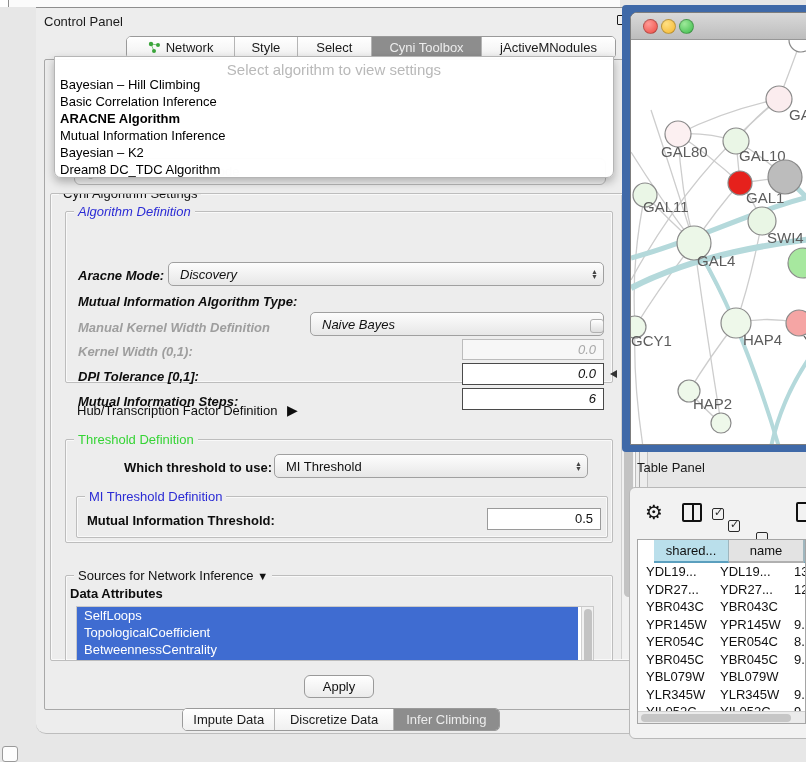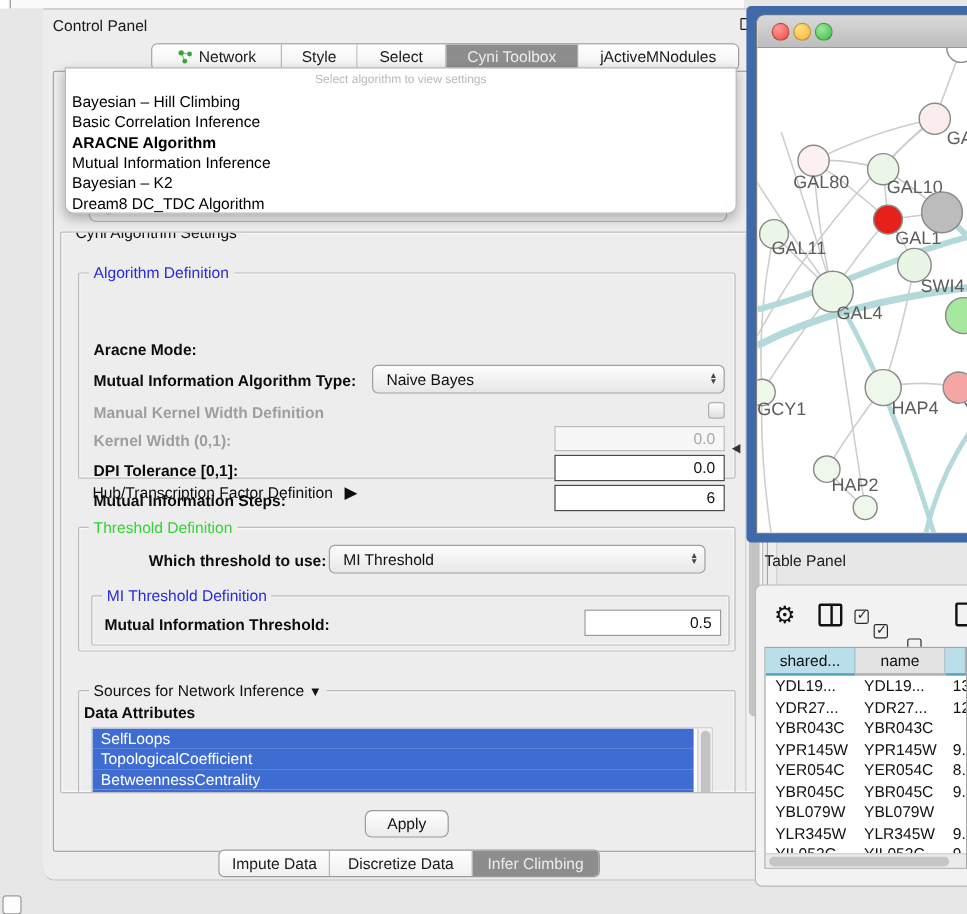--- a/index.html
+++ b/index.html
@@ -13,21 +13,21 @@
   .close-x{left:597px;top:3px;font-size:15px;font-weight:bold;color:#1a1a1a;}
   
   .seg{display:flex;height:23px;border:1px solid #9a9a9a;border-radius:5px;overflow:hidden;background:#fff;}
   .seg .tab{display:flex;align-items:center;justify-content:center;gap:5px;font-size:13px;color:#1a1a1a;background:linear-gradient(#ffffff,#f0f0f0);border-right:1px solid #b5b5b5;cursor:default;}
   .seg .tab:last-child{border-right:none;}
   .seg .tab.sel{background:#8d8d8d;color:#ececec;}
   
   .content-frame{left:8px;top:51px;width:596px;height:651px;border:1px solid #a8a8a8;border-radius:2px;background:#ededed;}
   
   .popup{left:18px;top:48px;width:560px;height:122px;background:rgba(255,255,255,0.97);border:1px solid #b5b5b5;border-radius:0 0 7px 7px;box-shadow:0 4px 10px rgba(0,0,0,0.28);z-index:30;}
-  .popup .ph{position:absolute;left:0;top:4px;width:100%;text-align:center;color:#b9b9b9;font-size:10px;}
+  .popup .ph{position:absolute;left:0;top:4px;width:100%;text-align:center;color:#b9b9b9;font-size:15px;}
   .popup .opt{position:absolute;left:5px;font-size:13px;color:#000;white-space:nowrap;}
   .popup .opt.bold{font-weight:bold;}
   .hidden-combo{left:38px;top:150px;width:532px;height:27px;border:1px solid #b9b9b9;border-radius:6px;background:#f3f3f3;color:#b4b4b4;line-height:25px;padding-left:12px;z-index:5;overflow:hidden;}
   
   .grp{border:1px solid #bdbdbd;border-radius:2px;box-shadow:inset 0 0 0 1px rgba(255,255,255,0.65);}
   .legend{position:absolute;top:-8px;left:8px;background:#ededed;padding:0 4px;font-size:13px;white-space:nowrap;}
   .lg-blue{color:#2b2bd5;}
   .lg-green{color:#35d435;}
   .blabel{font-weight:bold;font-size:13px;color:#0d0d0d;white-space:nowrap;}
   .glabel{font-weight:bold;font-size:13px;color:#9e9e9e;white-space:nowrap;}
@@ -49,21 +49,21 @@
   .blue-frame{left:622px;top:5px;width:184px;height:447px;background:#3f69a8;border-radius:4px 0 0 4px;}
   .net-window{left:630px;top:12px;width:200px;height:433px;background:#fff;border:1px solid #7d7d7d;border-radius:7px 7px 0 0;overflow:hidden;}
   .titlebar{height:26px;background:linear-gradient(#d9d9d9,#bdbdbd);border-bottom:1px solid #979797;position:relative;}
   .light{position:absolute;top:6px;width:13px;height:13px;border-radius:50%;border:1px solid rgba(0,0,0,0.25);}
   .tp-box{left:629px;top:487px;width:190px;height:252px;background:#f2f2f2;border:1px solid #b8b8b8;border-radius:6px;}
   .tp-title{left:637px;top:460px;font-size:13px;color:#1a1a1a;}
   .icon-black{color:#111;}
   .chkbox{width:12px;height:12px;border:1.6px solid #2a2a2a;border-radius:2px;position:relative;}
   .chkbox.checked::after{content:"✓";position:absolute;left:1px;top:-3px;font-size:11px;font-weight:bold;color:#2a2a2a;}
   .tbl-wrap{left:637px;top:539px;width:169px;height:185px;background:#fff;border:1px solid #a5a5a5;overflow:hidden;}
-  .th-row{display:flex;height:23px;}
+  .th-row{display:flex;height:23px;padding-left:16px;}
   .th{font-size:13px;display:flex;align-items:center;justify-content:center;border-right:1px solid #9fb6be;}
   .th.blue{background:#badfeb;border-bottom:2px solid #5b9fbe;}
   .th.gray{background:#e3e3e3;border-bottom:2px solid #b0b0b0;}
   .tr{display:flex;height:17.5px;align-items:center;}
   .td{font-size:13px;color:#111;padding-left:8px;white-space:nowrap;overflow:hidden;}
   .cursor-arrow{width:0;height:0;border-top:4px solid transparent;border-bottom:4px solid transparent;border-right:7px solid #333;}
 </style>
 </head>
 <body>
 
@@ -116,24 +116,28 @@
       <div class="opt" style="top:105px;">Dream8 DC_TDC Algorithm</div>
     </div>
 
     <div class="abs grp" style="left:14px;top:185px;width:586px;height:468px;overflow:hidden;">
       <span class="legend">Cyni Algorithm Settings</span>
 
       <div class="abs sb-track" style="right:1px;top:1px;width:13px;height:464px;">
         <div class="abs sb-thumb" style="left:2px;top:2px;width:9px;height:400px;"></div>
       </div>
 
-      <div class="abs grp" style="left:14px;top:33px;width:548px;height:172px;">
+      <div class="abs grp" style="left:14px;top:17px;width:548px;height:172px;font-style:italic;">
         <span class="legend lg-blue">Algorithm Definition</span>
 
         <div class="abs blabel" style="left:12px;top:56px;">Aracne Mode:</div>
+        <div class="abs combo" style="left:102px;top:50px;width:436px;height:24px;">
+          <span>Discovery</span>
+          <span class="spin">▲<br>▼</span>
+        </div>
 
         <div class="abs blabel" style="left:12px;top:82px;">Mutual Information Algorithm Type:</div>
         <div class="abs combo" style="left:244px;top:76px;width:294px;height:24px;">
           <span>Naive Bayes</span>
           <span class="spin">▲<br>▼</span>
         </div>
 
         <div class="abs glabel" style="left:12px;top:108px;">Manual Kernel Width Definition</div>
         <div class="abs cb" style="left:524px;top:107px;width:14px;height:14px;"></div>
 

